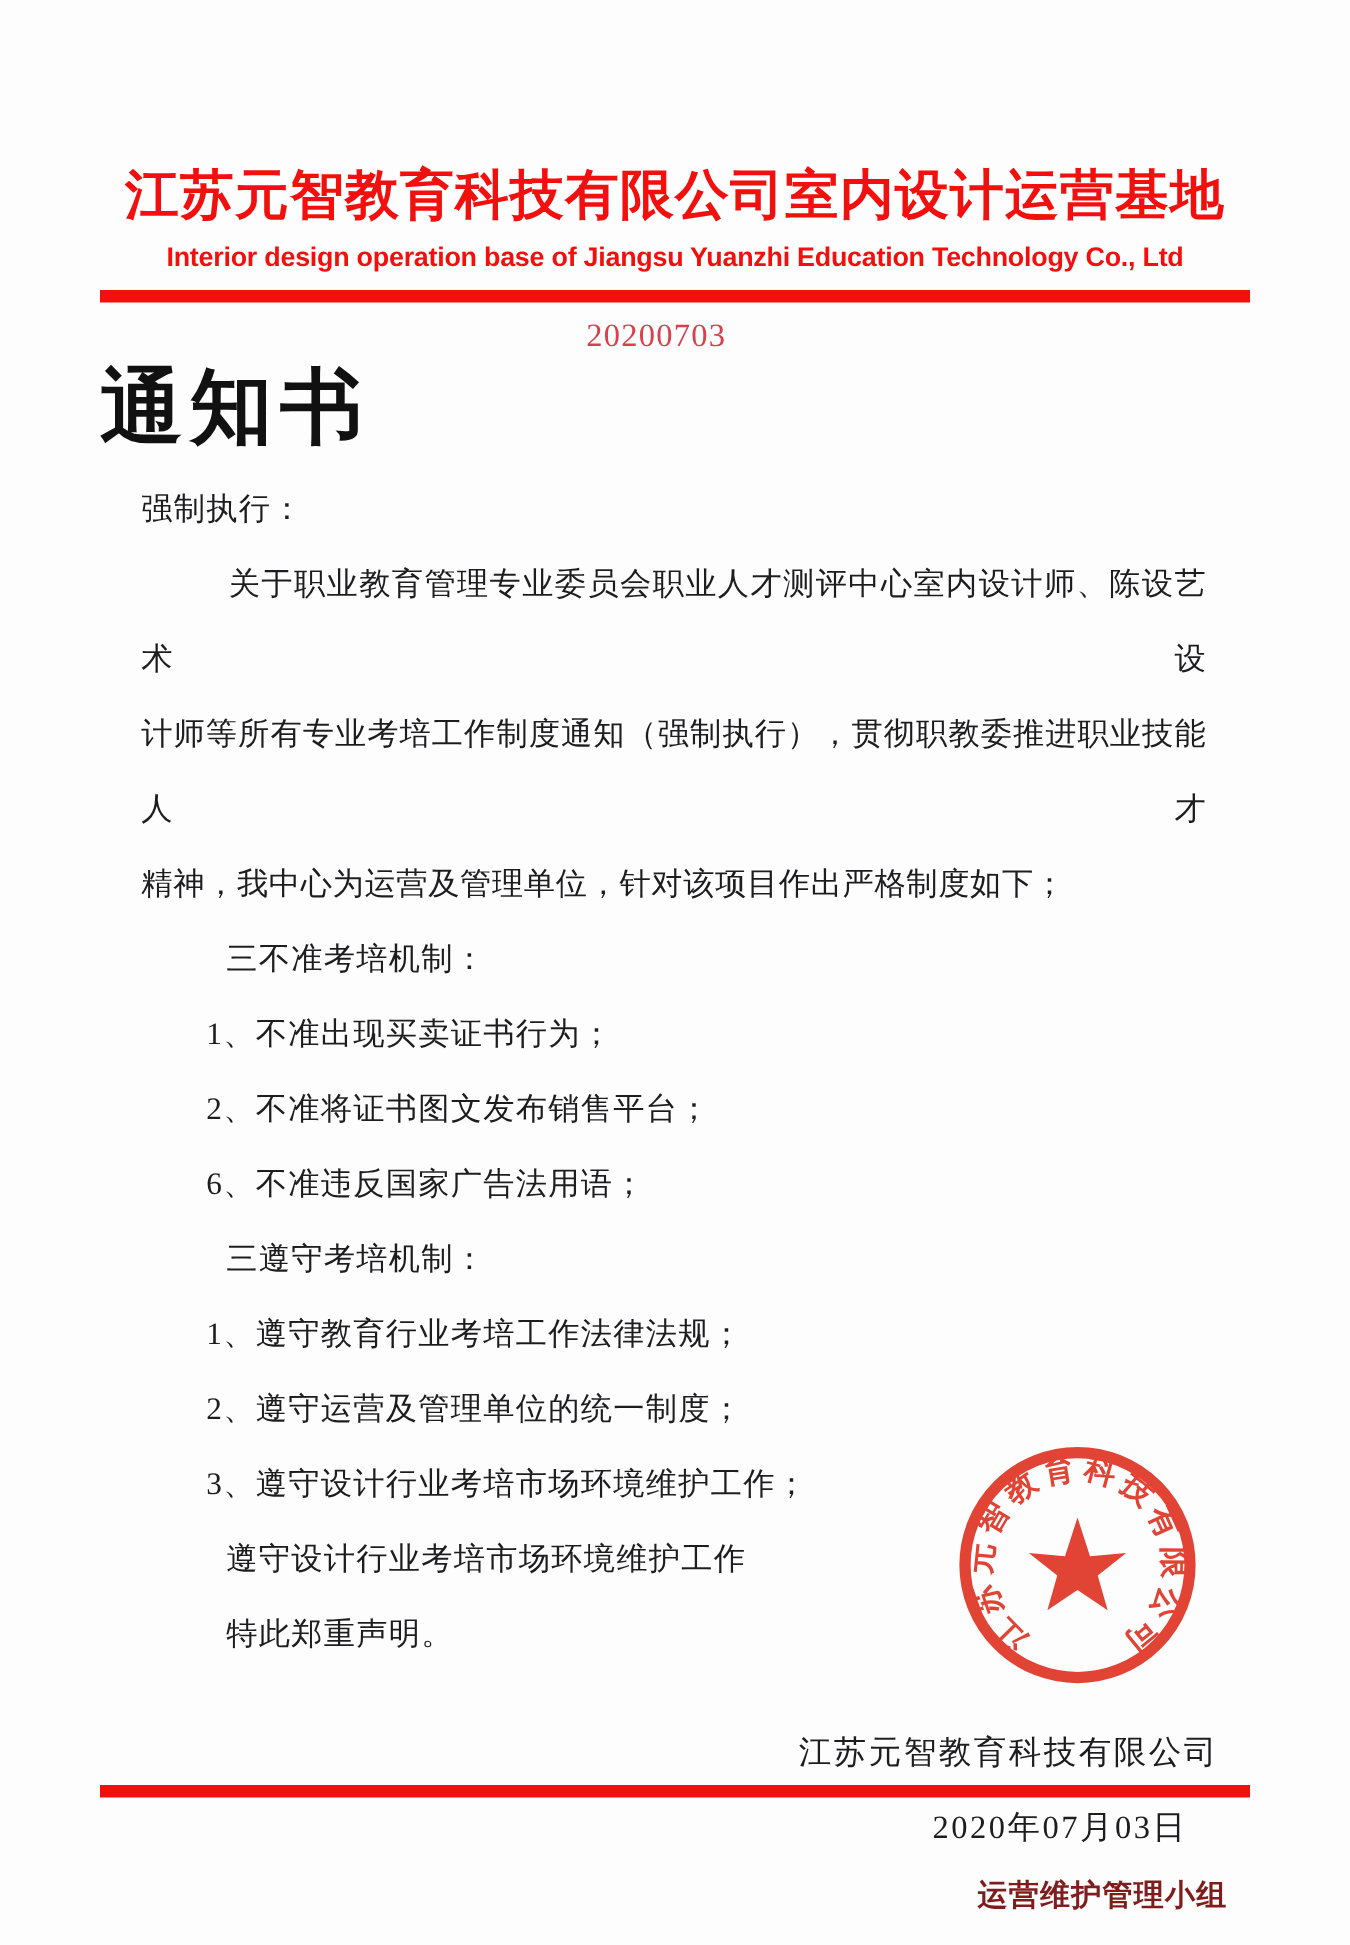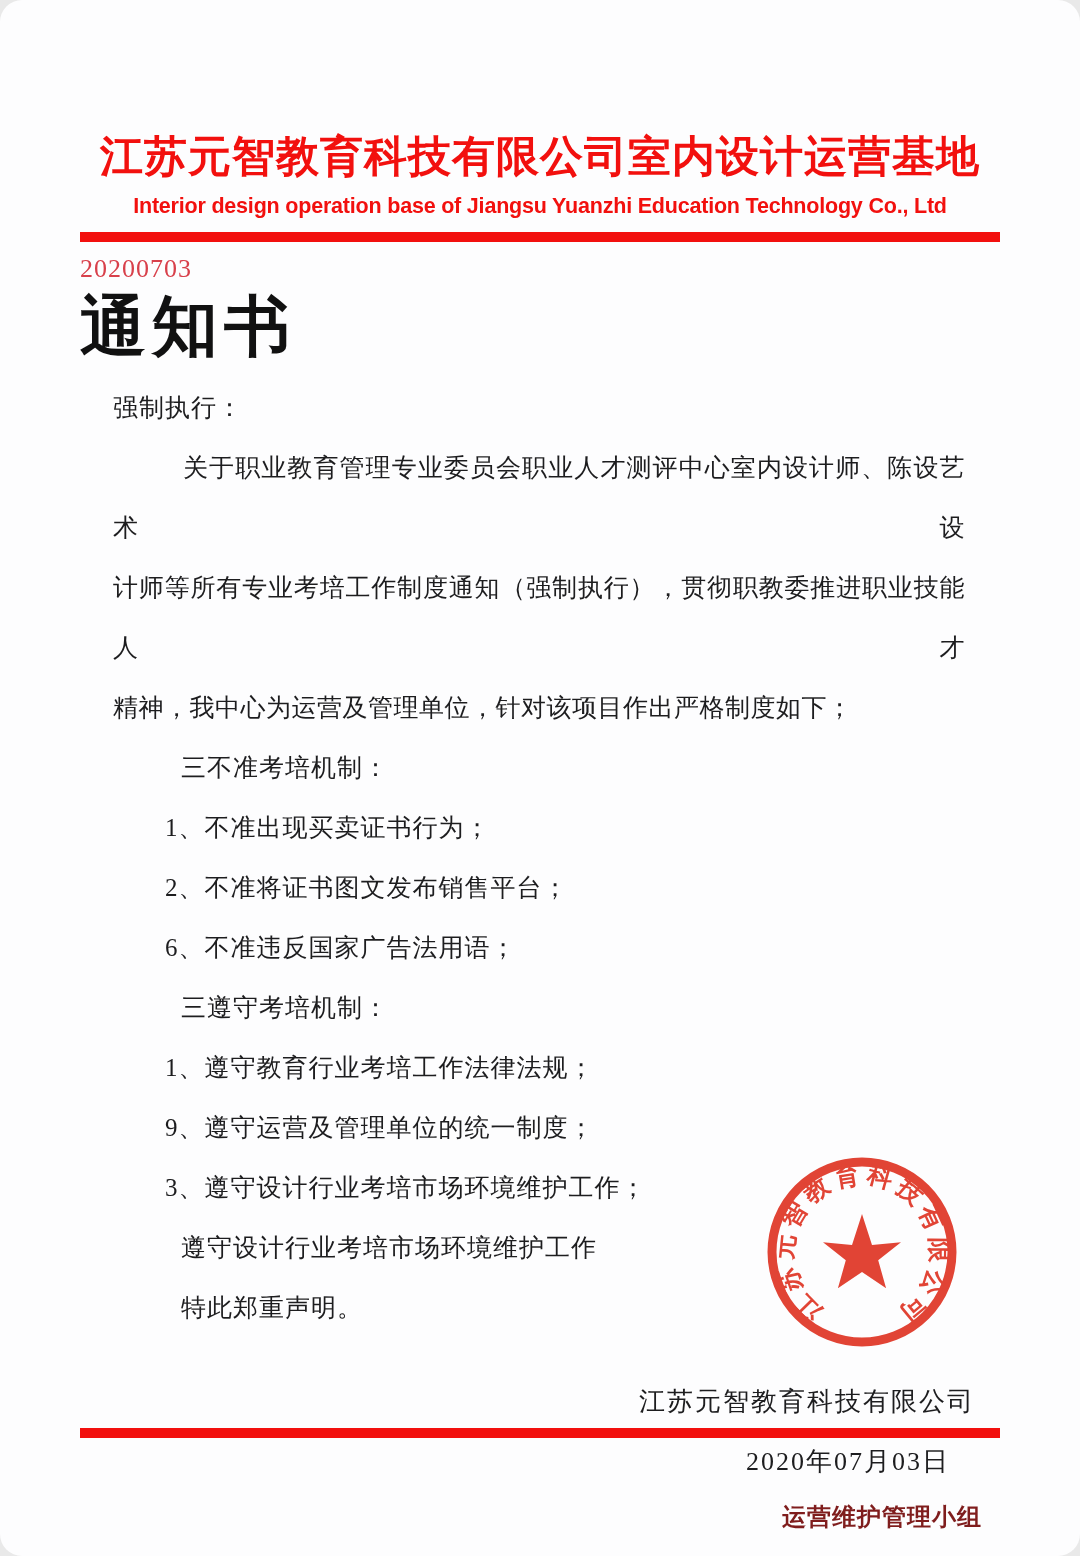--- a/index.html
+++ b/index.html
@@ -12,39 +12,38 @@
   *{margin:0;padding:0;box-sizing:border-box;}
   html,body{background:#e9e9e9;}
   .page{
     position:relative;
     width:1080px;height:1556px;
     margin:0 auto;
     background:var(--paper);
     font-family:"Liberation Serif","DejaVu Serif",serif;
     color:var(--ink);
     overflow:hidden;
-    border-radius:22px;
   }
   .content{padding:0 80px;}
 
   
   .letterhead{text-align:center;padding-top:132px;}
   .company-cn{
     font-size:43px;font-weight:bold;color:var(--red);
     line-height:1.18;letter-spacing:1px;white-space:nowrap;
   }
   .company-en{
     font-family:"Liberation Sans","DejaVu Sans",sans-serif;
     font-size:21.5px;font-weight:bold;color:var(--red);
     letter-spacing:-0.2px;margin-top:11px;white-space:nowrap;
   }
   .rule{height:10px;background:var(--red);margin-top:13px;}
 
   .doc-number{
-    text-align:left;padding-right:30px;margin-top:12px;
+    text-align:center;padding-right:30px;margin-top:12px;
     font-size:26px;color:var(--date-red);letter-spacing:1px;
   }
 
   .doc-title{
     margin-top:8px;
     font-size:66px;font-weight:bold;color:#111;
     letter-spacing:6px;line-height:70px;
   }
 
   
@@ -111,21 +110,21 @@
       <span class="doc-line intro-line">计师等所有专业考培工作制度通知（强制执行），贯彻职教委推进职业技能人才</span>
       <span class="doc-line intro-line intro-last">精神，我中心为运营及管理单位，针对该项目作出严格制度如下；</span>
 
       <span class="doc-line sec-heading">三不准考培机制：</span>
       <span class="doc-line list-item">1、不准出现买卖证书行为；</span>
       <span class="doc-line list-item">2、不准将证书图文发布销售平台；</span>
       <span class="doc-line list-item">6、不准违反国家广告法用语；</span>
 
       <span class="doc-line sec-heading">三遵守考培机制：</span>
       <span class="doc-line list-item">1、遵守教育行业考培工作法律法规；</span>
-      <span class="doc-line list-item">9、遵守运营及管理单位的统一制度；</span>
+      <span class="doc-line list-item">2、遵守运营及管理单位的统一制度；</span>
       <span class="doc-line list-item">3、遵守设计行业考培市场环境维护工作；</span>
 
       <span class="doc-line closing">遵守设计行业考培市场环境维护工作</span>
       <span class="doc-line closing">特此郑重声明。</span>
     </div>
 
     <div class="sig-block">
       <div class="sig-company">江苏元智教育科技有限公司</div>
       <div class="sig-date">2020年07月03日</div>
       <div class="sig-team">运营维护管理小组</div>

